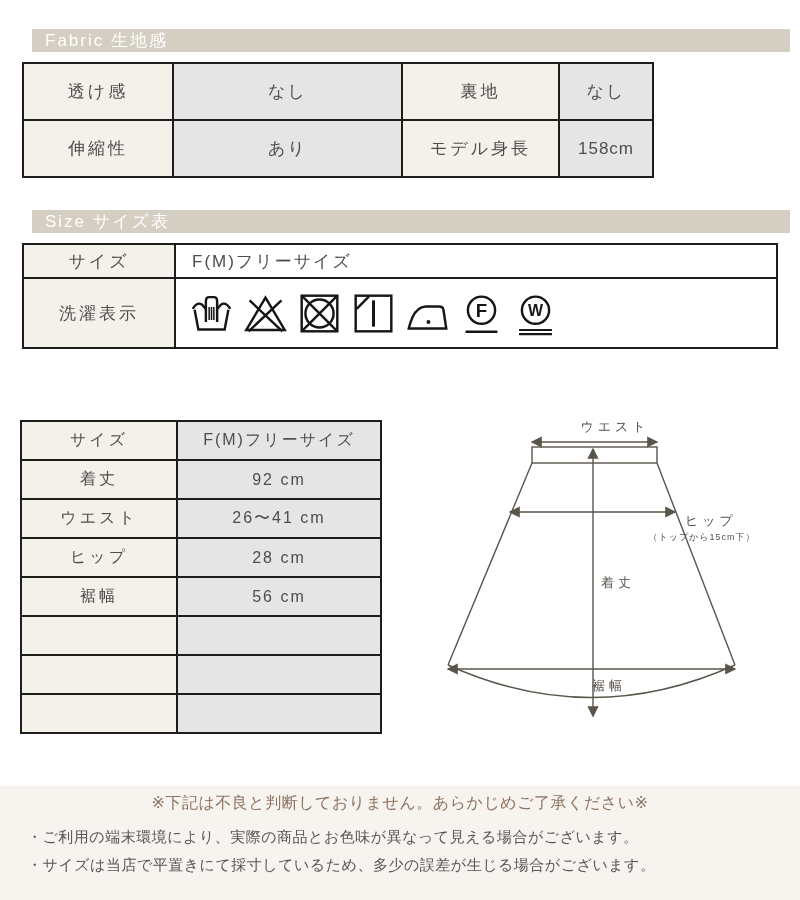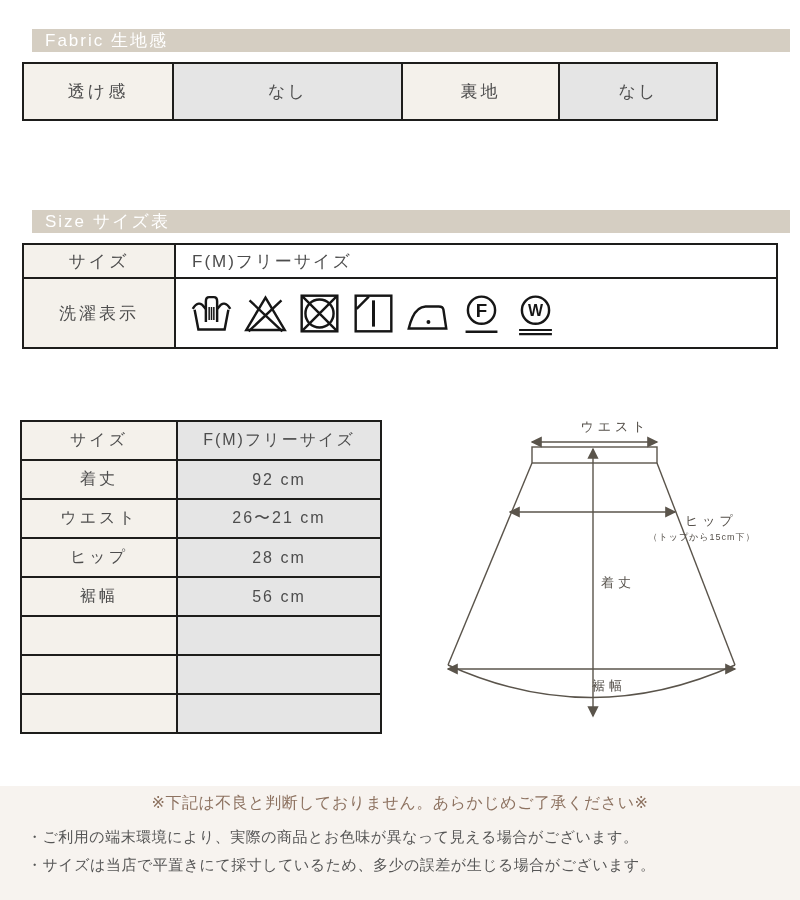--- a/index.html
+++ b/index.html
@@ -23,21 +23,21 @@
   
   table{border-collapse:collapse;table-layout:fixed;}
   td{
     border:2px solid #1d1d1b;font-size:17px;color:#4d4d4d;
     letter-spacing:2px;overflow:hidden;
   }
   td.lbl{background:#f4f1eb;text-align:center;letter-spacing:3px;}
   td.val{background:#e5e5e5;text-align:center;}
   td.val-left{background:#ffffff;text-align:left;padding-left:16px;}
 
-  .fabric-table{position:absolute;left:22px;top:62px;width:696px;}
+  .fabric-table{position:absolute;left:22px;top:62px;width:632px;}
   .fabric-table td{height:53px;}
 
   .spec-table{position:absolute;left:22px;top:243px;width:756px;}
   .spec-table tr.r1 td{height:30px;}
   .spec-table tr.r2 td{height:32px;}
   .spec-table tr.r3 td{height:66px;}
 
   .care-icons{display:flex;align-items:center;gap:9px;padding-left:13px;}
   .care-icons svg{display:block;}
 
@@ -71,20 +71,26 @@
   <div class="bar fabric">Fabric 生地感</div>
 
   <table class="fabric-table">
     <tbody>
         <tr>
       <td class="lbl" style="width:146px">透け感</td>
       <td class="val" style="width:225px">なし</td>
       <td class="lbl" style="width:153px">裏地</td>
       <td class="val">なし</td>
     </tr>
+    <tr>
+      <td class="lbl">伸縮性</td>
+      <td class="val">あり</td>
+      <td class="lbl">モデル身長</td>
+      <td class="val" style="letter-spacing:1px">158cm</td>
+    </tr>
   </tbody>
     </table>
 
   <div class="bar size">Size サイズ表</div>
 
   <table class="spec-table">
     <tbody>
         <tr class="r1">
       <td class="lbl" style="width:148px">サイズ</td>
       <td class="val-left">F(M)フリーサイズ</td>
@@ -159,21 +165,21 @@
         <tr>
       <td class="lbl" style="width:152px">サイズ</td>
       <td class="val">F(M)フリーサイズ</td>
     </tr>
     <tr>
       <td class="lbl">着丈</td>
       <td class="val">92 cm</td>
     </tr>
     <tr>
       <td class="lbl">ウエスト</td>
-      <td class="val">26〜21 cm</td>
+      <td class="val">26〜41 cm</td>
     </tr>
     <tr>
       <td class="lbl">ヒップ</td>
       <td class="val">28 cm</td>
     </tr>
     <tr>
       <td class="lbl">裾幅</td>
       <td class="val">56 cm</td>
     </tr>
     <tr>

